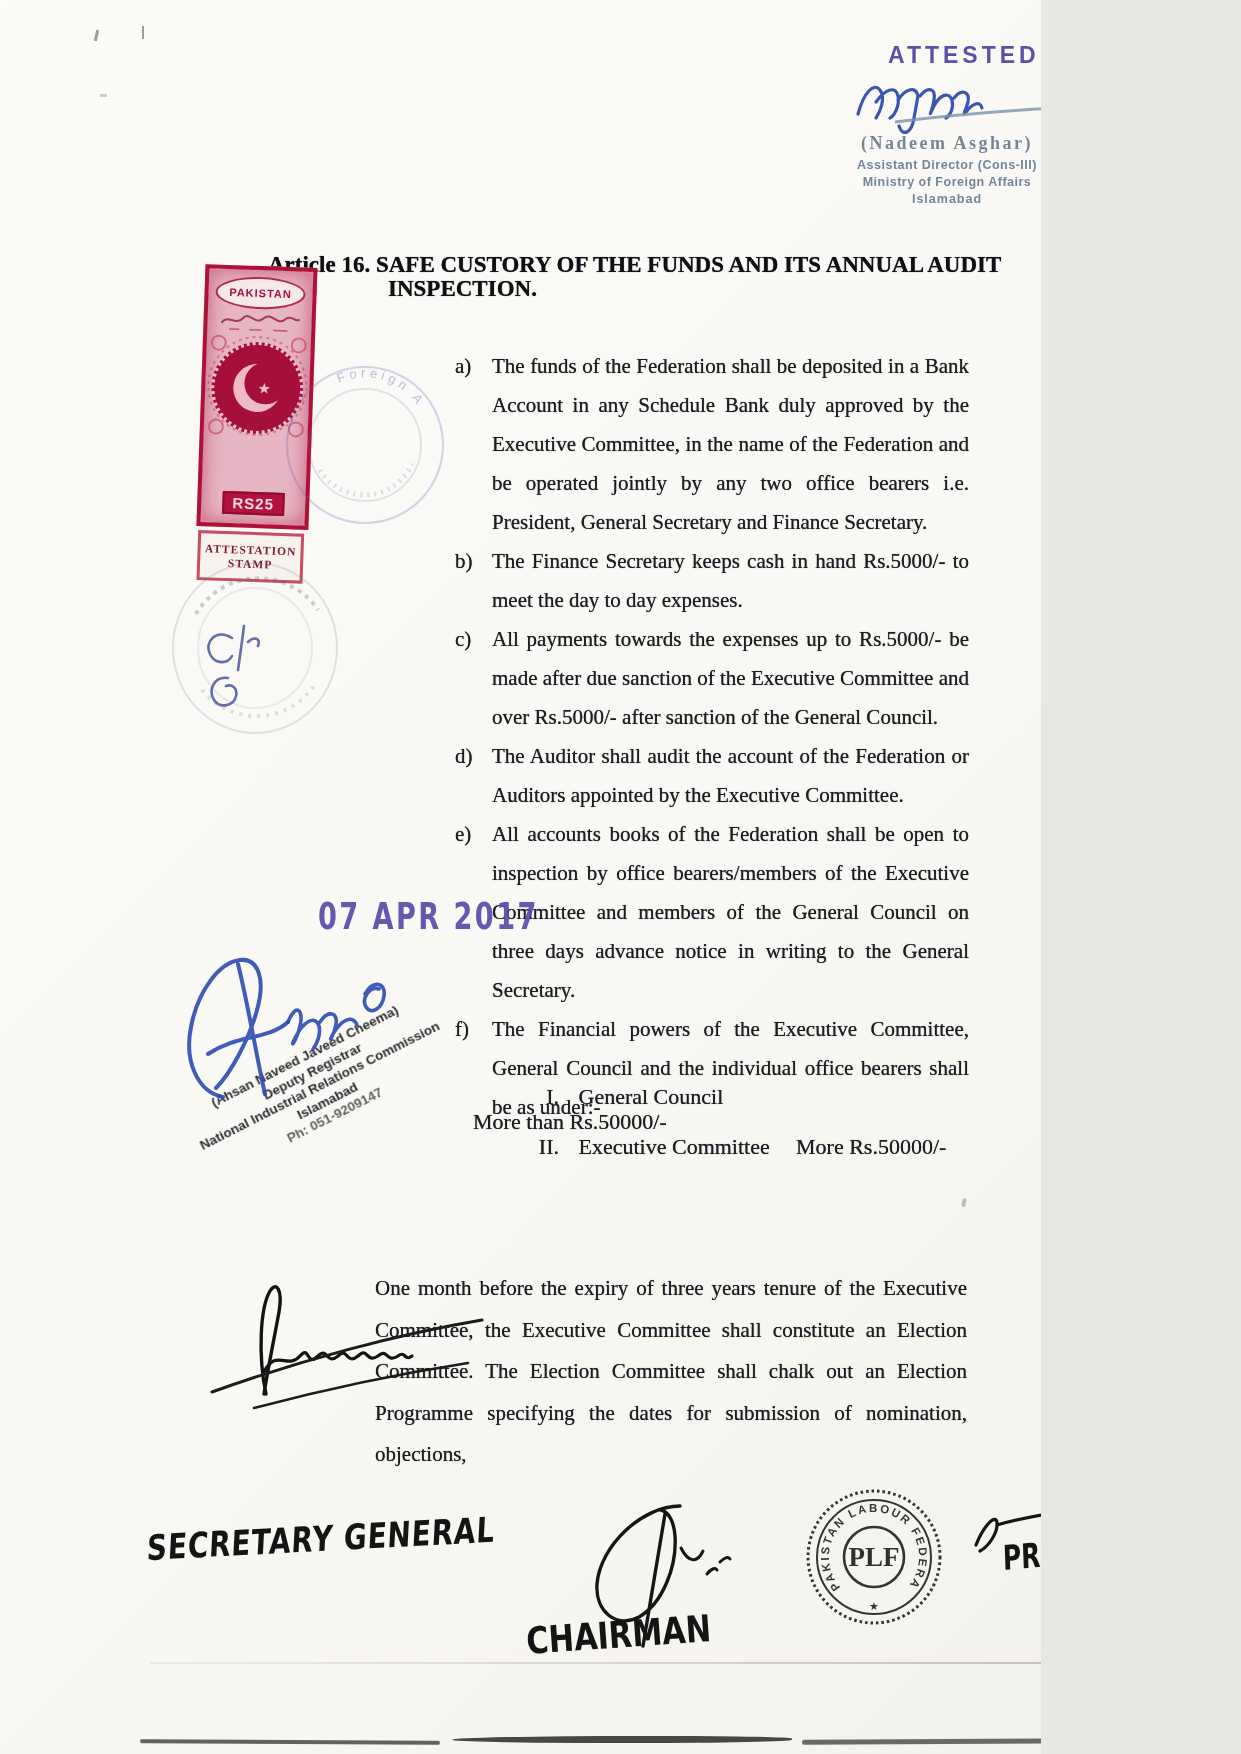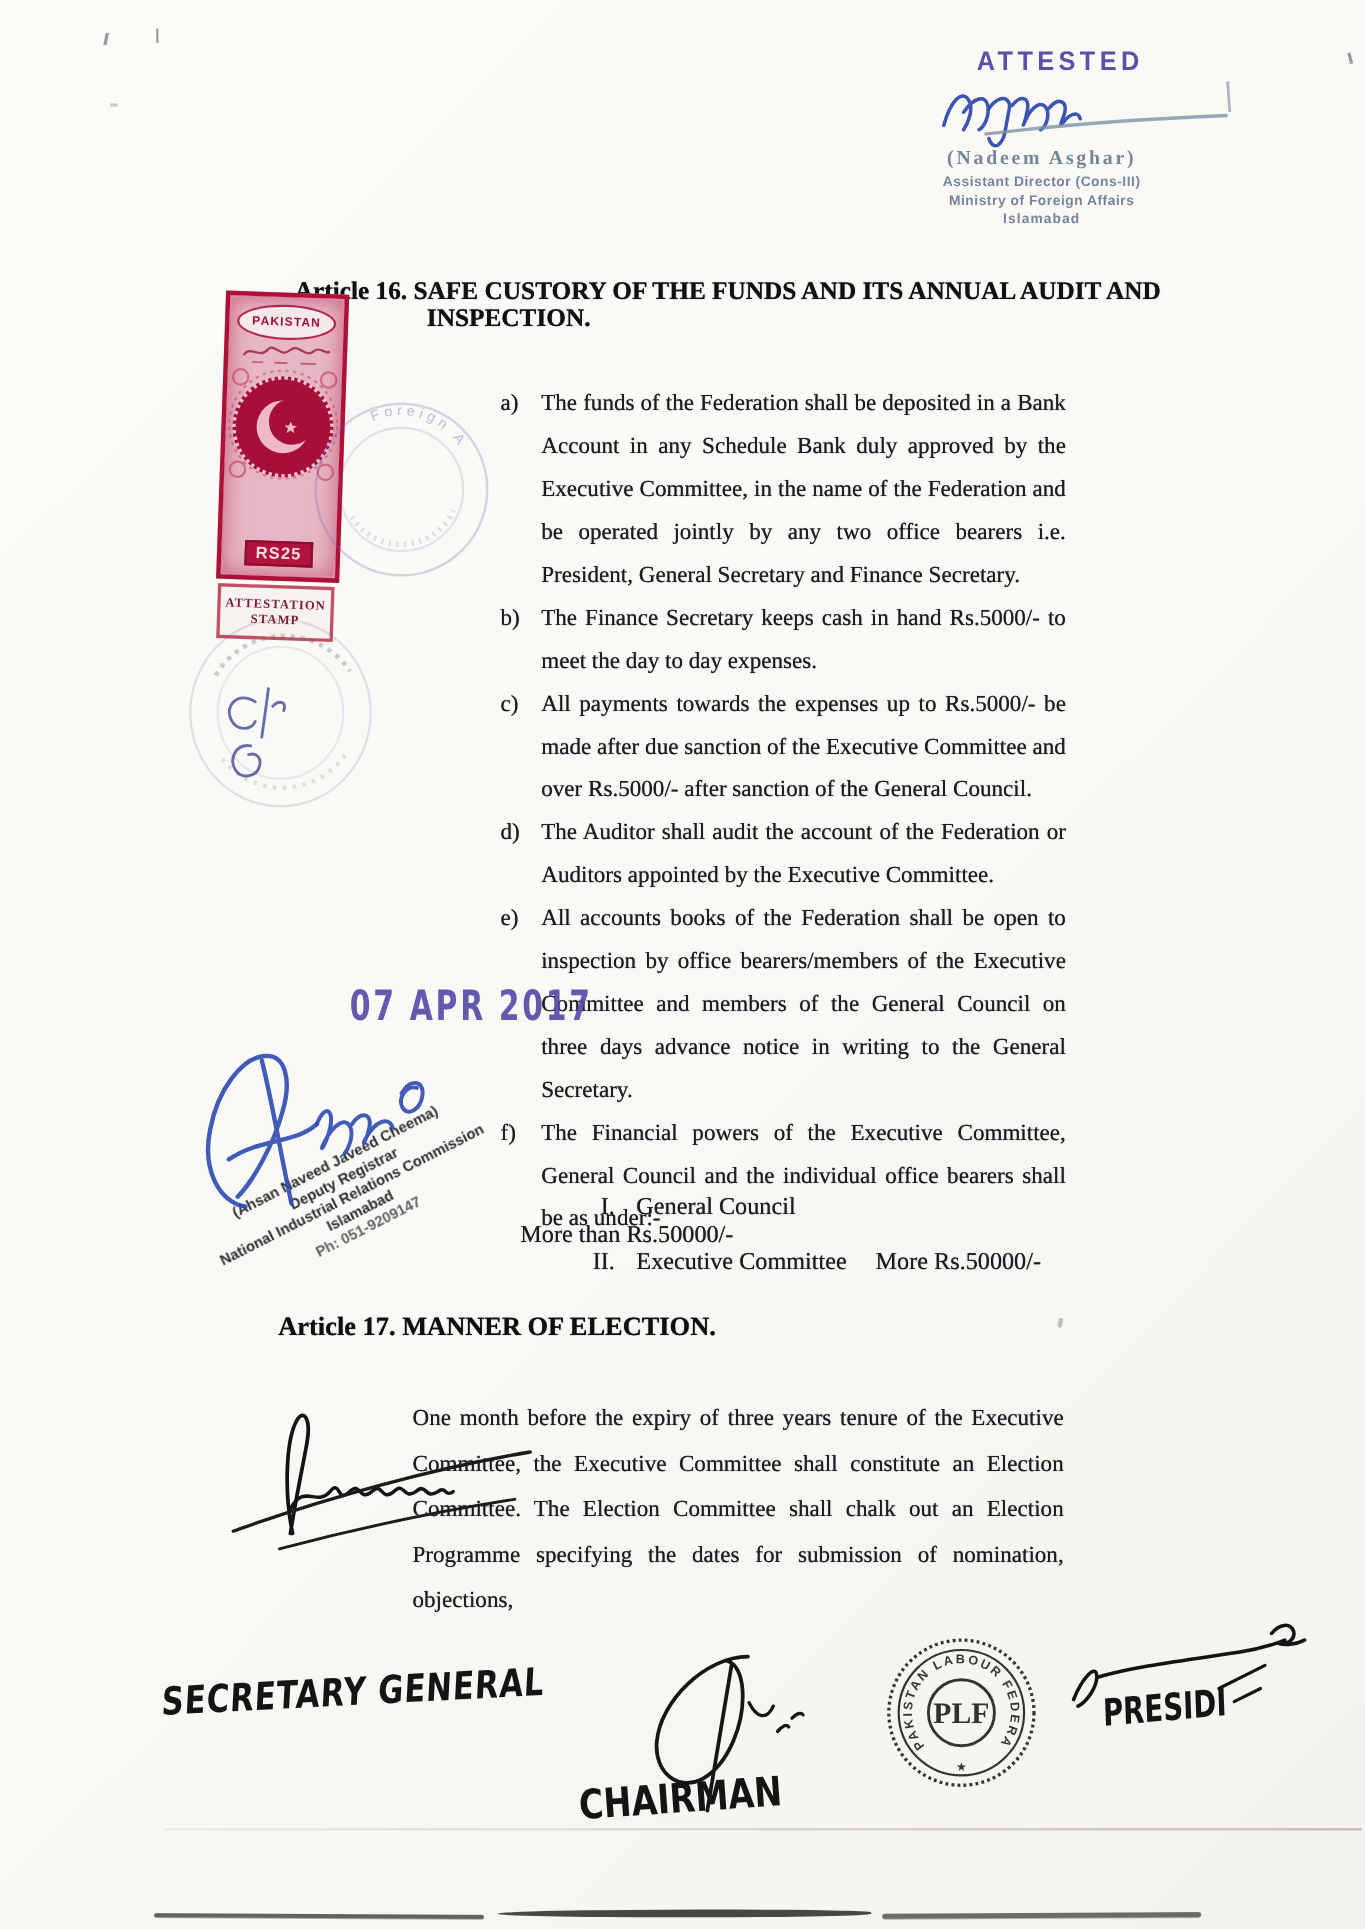--- a/index.html
+++ b/index.html
@@ -1,17 +1,17 @@
 <!DOCTYPE html>
 <html><head>
 <meta charset="utf-8">
 <style>
   html,body{margin:0;padding:0;}
   body{width:1241px;height:1754px;background:#e9e7e1;}
-  .page{position:relative;width:1241px;height:1754px;overflow:hidden;
+  .page{position:relative;width:1041px;height:1754px;overflow:hidden;
         background:linear-gradient(135deg,#fcfbf8 0%,#faf8f4 55%,#f4f2ec 100%);
         font-family:"Liberation Serif",serif;color:#1c1c22;}
   .abs{position:absolute;}
   .ink{text-shadow:0 0 .7px rgba(18,18,30,.85);}
   
   .attested-word{left:888px;top:42px;font:700 23px "Liberation Sans",sans-serif;
     letter-spacing:4px;color:#5b4fa6;filter:blur(.4px);transform:scaleY(1.06);}
   .nadeem{width:250px;text-align:center;color:#74859c;font-family:"Liberation Sans",sans-serif;
     filter:blur(.45px);font-weight:700;}
   .nadeem-name{left:822px;top:133px;font-size:18px;letter-spacing:2.5px;font-family:Liberation Serif, serif;}
@@ -211,21 +211,20 @@
   </div>
 
   <svg class="abs" style="left:168px;top:922px" width="300" height="205" viewBox="0 0 300 205">
     <path d="M55,175 C30,170 16,140 23,105 C30,68 52,40 72,38 C92,36 97,60 89,88 C81,118 62,152 48,166
              M70,42 C80,82 88,132 97,172 M40,132 C70,112 100,118 120,100" stroke="#2c49b2" stroke-width="4" fill="none" stroke-linecap="round" opacity=".9"></path>
     <path d="M120,100 C128,80 136,88 132,104 C128,120 121,128 127,116 C135,100 147,92 151,104 C153,112 149,122 145,127
              M152,100 C160,88 170,90 168,102 C166,114 159,123 165,112 C173,98 185,92 189,103
              M197,72 C205,58 218,60 216,74 C214,87 203,93 198,85 C193,76 202,64 211,67" stroke="#2c49b2" stroke-width="3.6" fill="none" stroke-linecap="round" opacity=".9"></path>
   </svg>
 
-  <div class="abs h17">Article 17. MANNER OF ELECTION.</div>
   <div class="abs speck" style="left:962px;top:1198px;width:4px;height:9px;border-radius:2px;transform:rotate(14deg);opacity:.6;"></div>
   <p class="abs a17-para ink">One month before the expiry of three years tenure of the Executive Committee, the Executive Committee shall constitute an Election Committee. The Election Committee shall chalk out an Election Programme specifying the dates for submission of nomination, objections,</p>
 
   <svg class="abs" style="left:198px;top:1276px" width="305" height="140" viewBox="0 0 305 140">
     <path d="M68,118 C60,80 62,32 72,15 C78,5 85,13 81,36 C77,58 70,92 66,118" stroke="#141414" stroke-width="3.4" fill="none" stroke-linecap="round"></path>
     <path d="M66,96 C78,72 90,94 102,80 C112,68 108,92 120,80 C130,70 128,90 140,80 C150,70 148,90 160,80
              C170,70 168,88 180,80 C190,71 188,88 200,80 C208,74 206,86 214,80" stroke="#141414" stroke-width="3.2" fill="none" stroke-linecap="round"></path>
     <path d="M14,116 C100,85 200,58 284,44" stroke="#1c1c1c" stroke-width="3" fill="none" stroke-linecap="round"></path>
     <path d="M56,132 C132,112 212,96 270,87" stroke="#1c1c1c" stroke-width="2.6" fill="none" stroke-linecap="round"></path>
   </svg>

